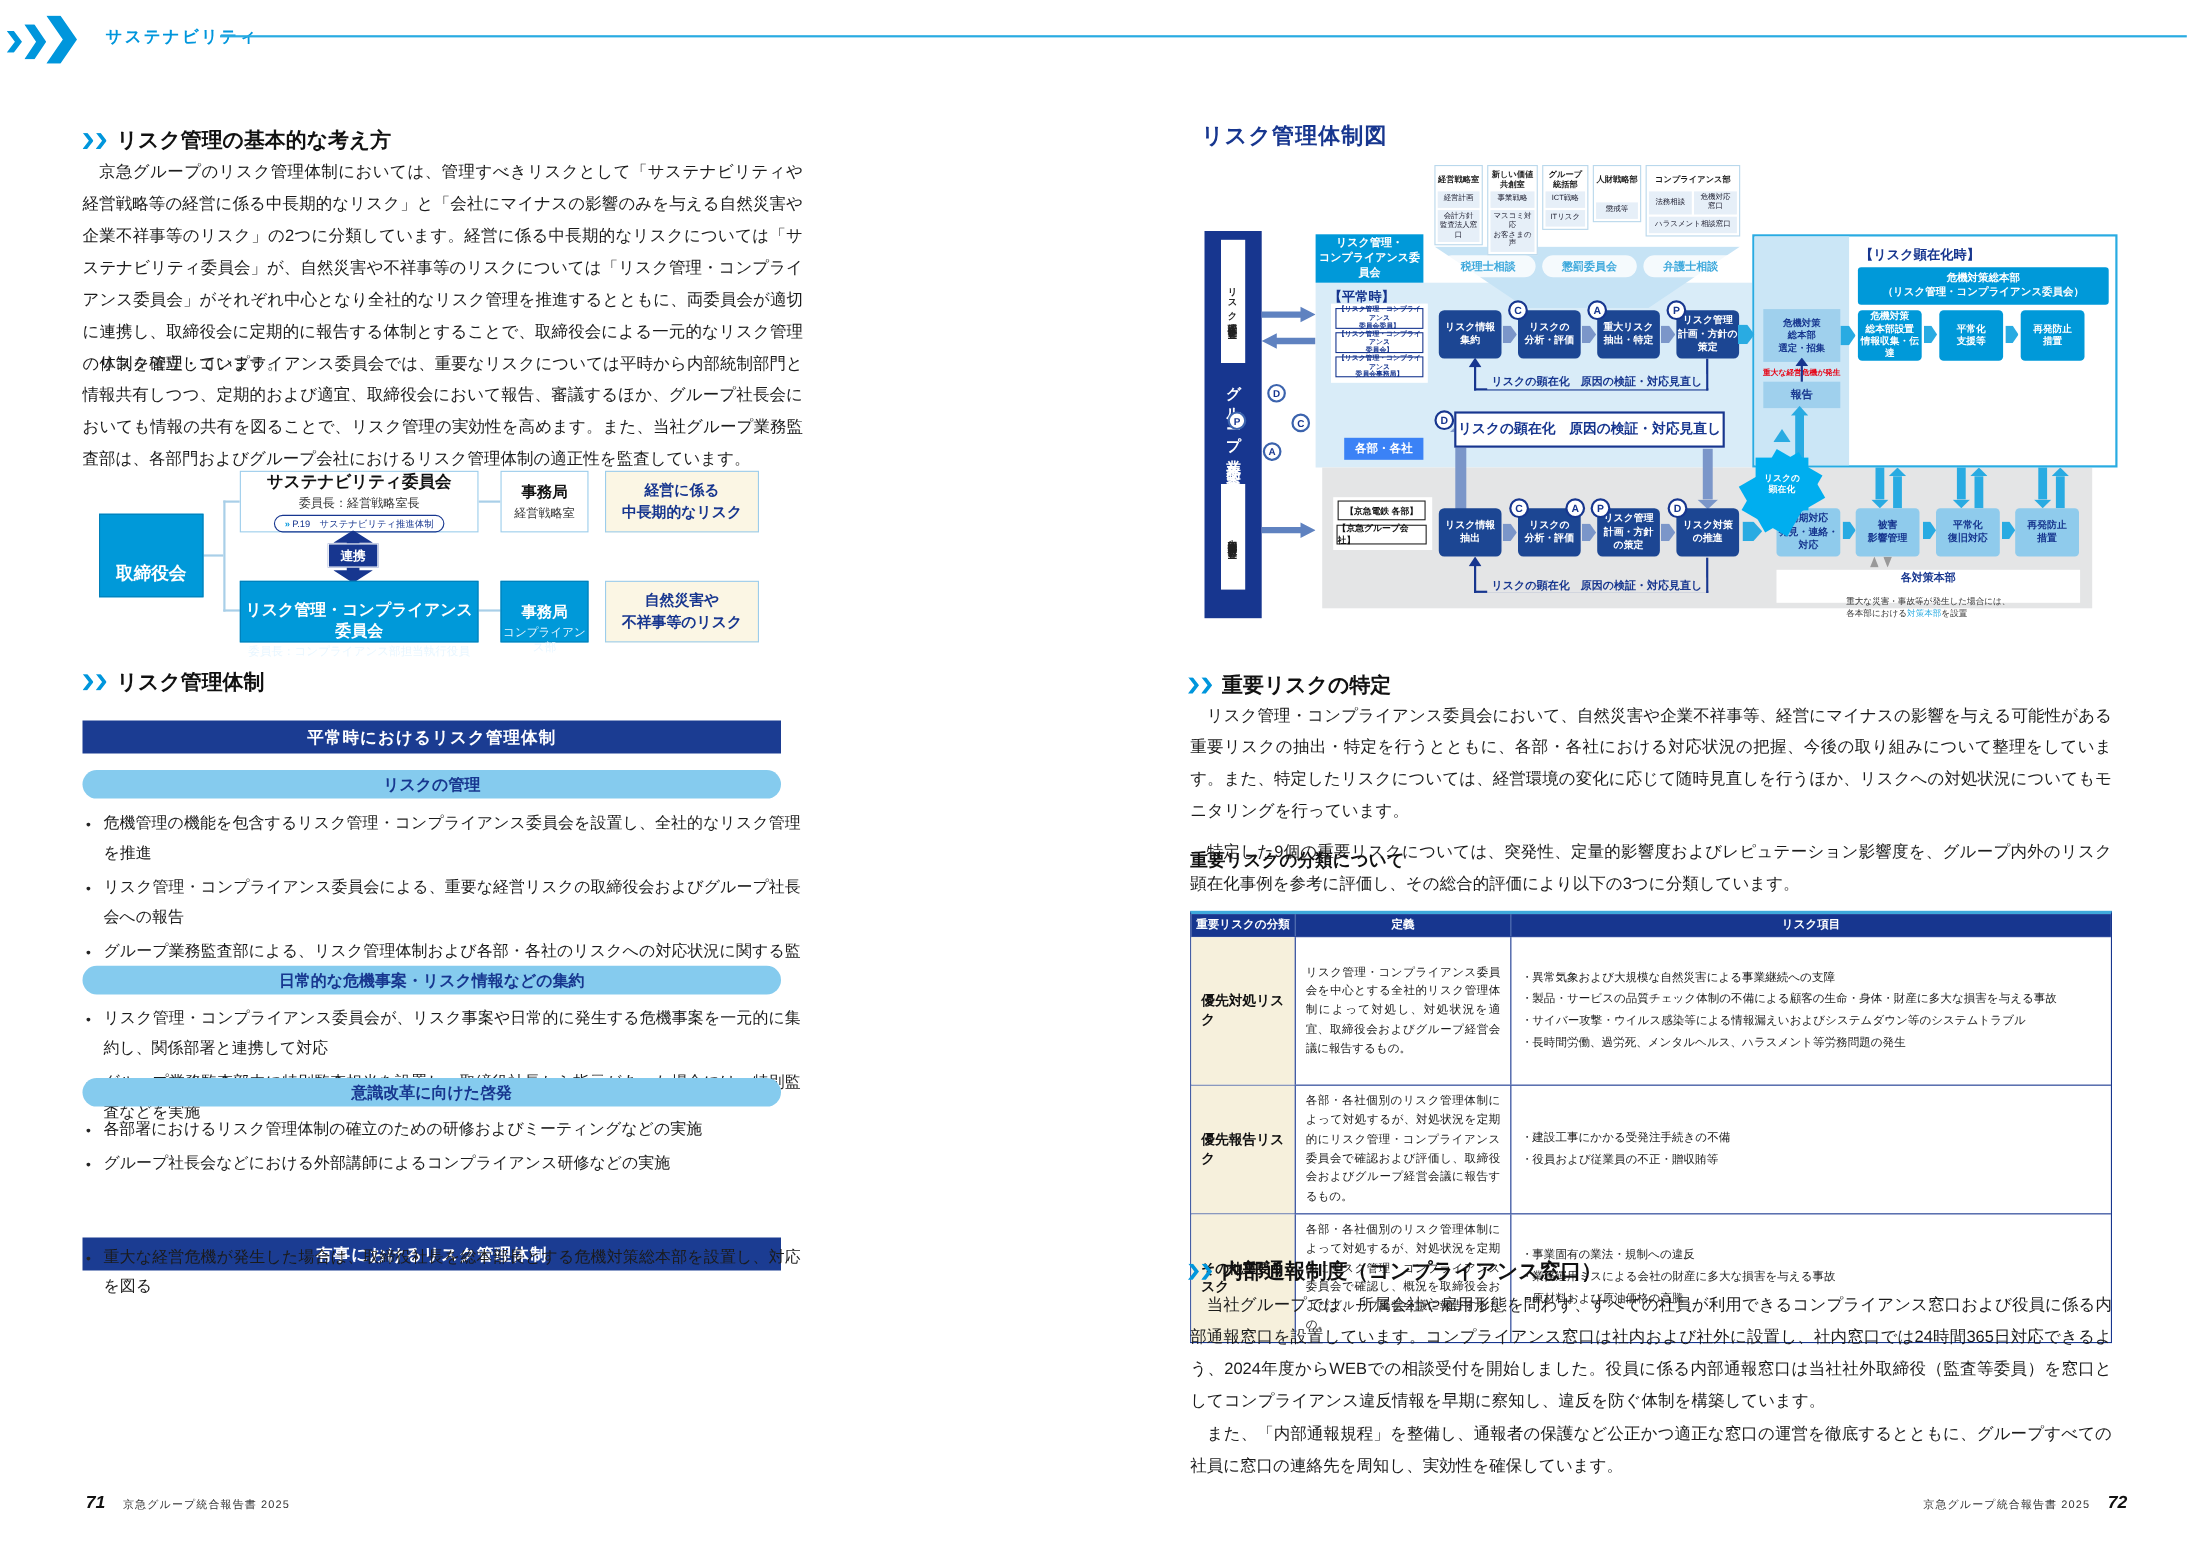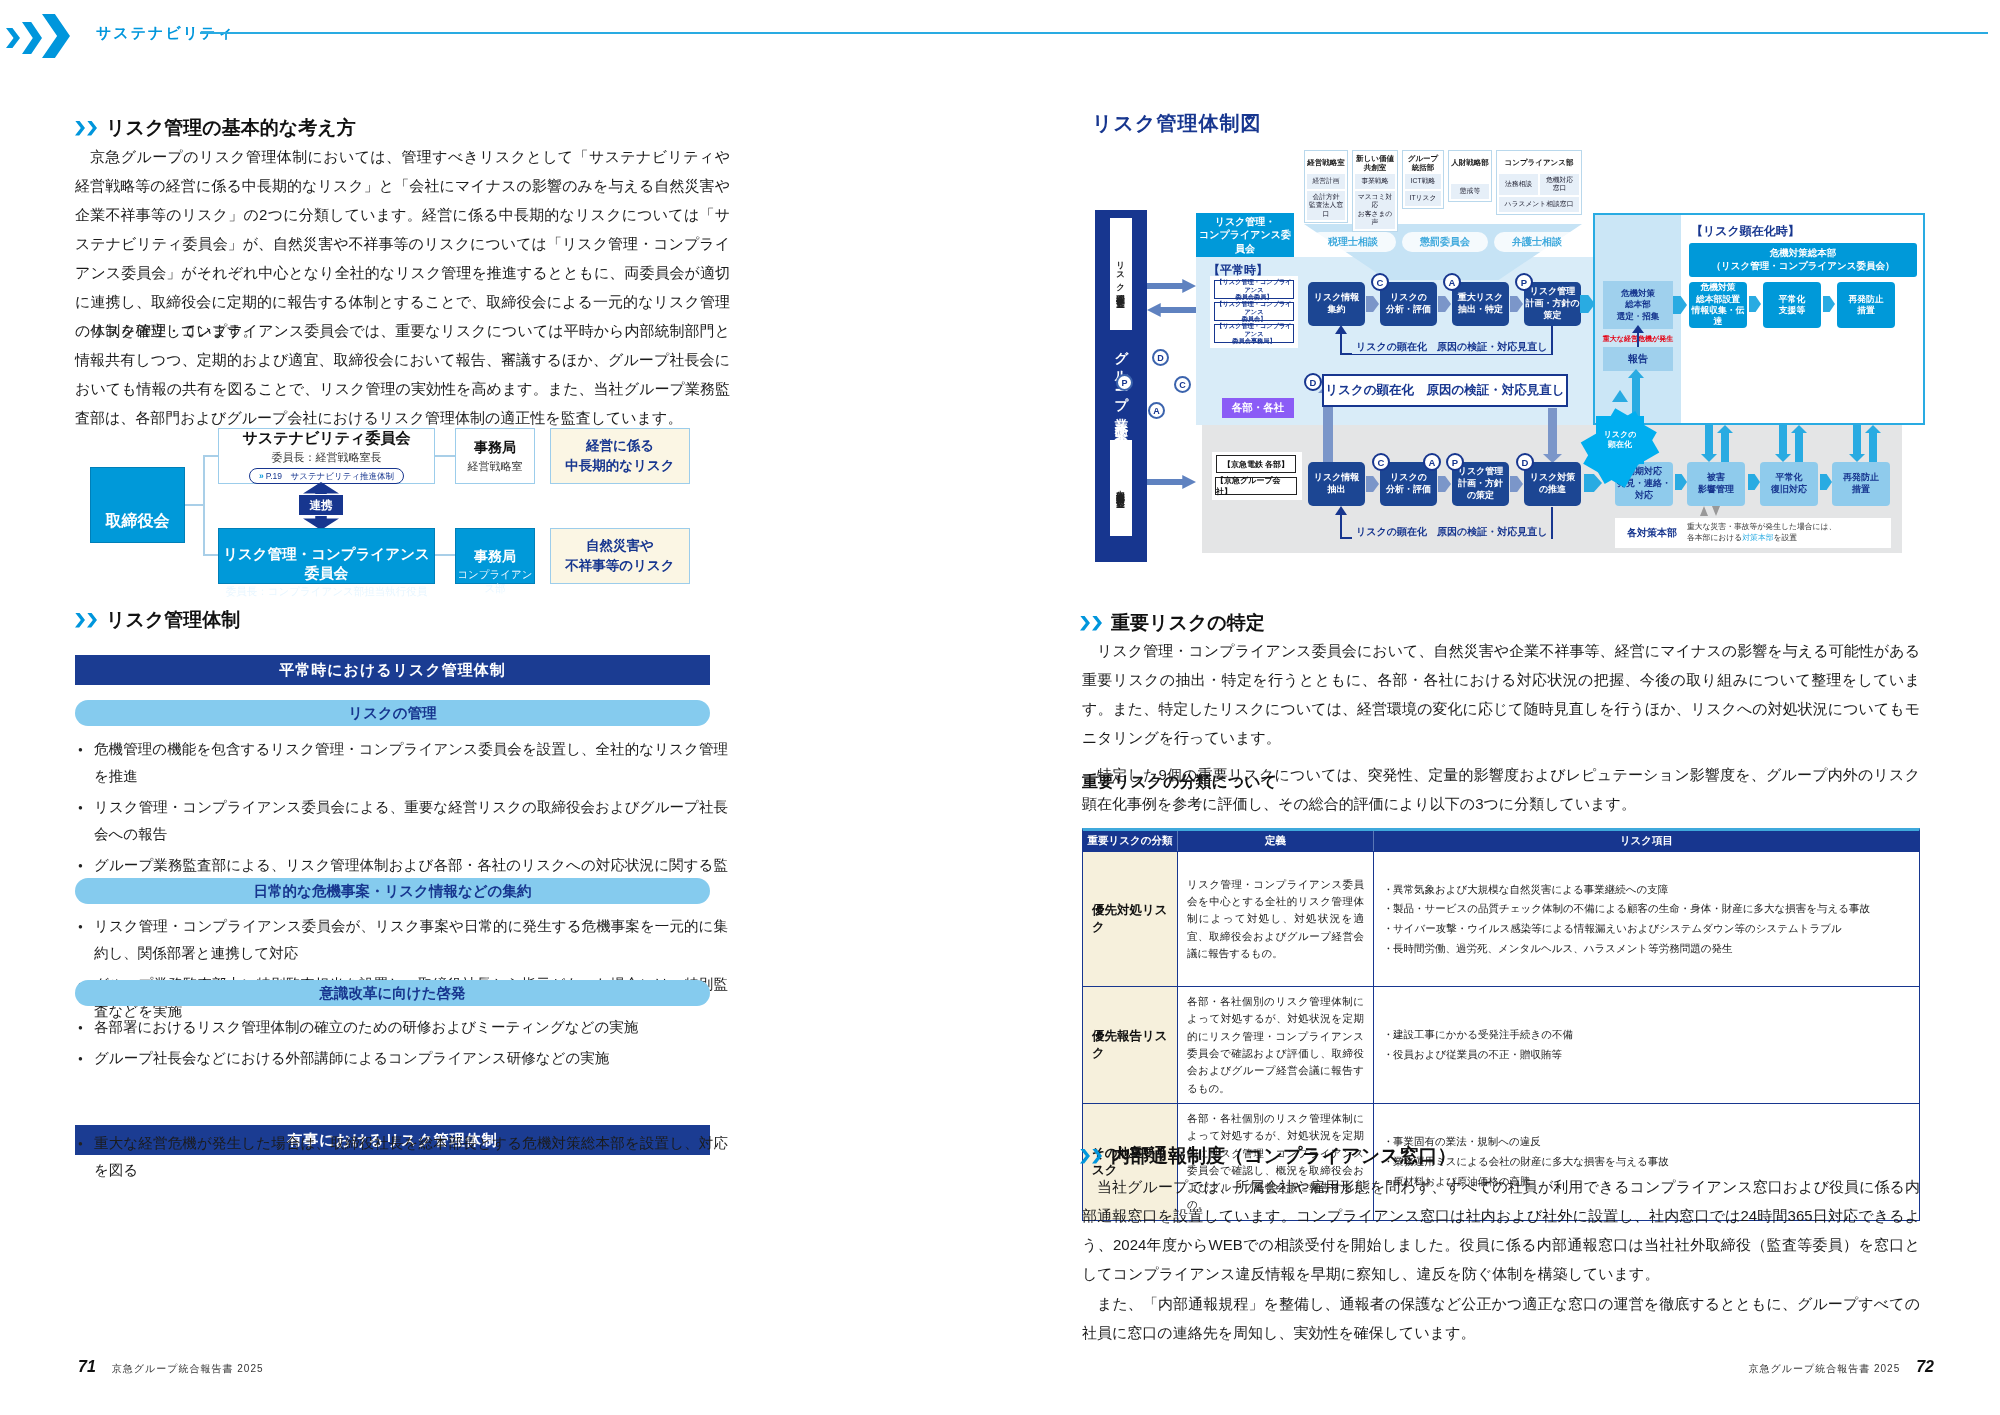--- a/index.html
+++ b/index.html
@@ -82,21 +82,21 @@
     display:flex; align-items:center; justify-content:center; z-index:4; }
   .sarrow { width:13px; height:16px; background:#7B96C9; clip-path:polygon(0 0,55% 0,100% 50%,55% 100%,0 100%); z-index:3; }
   .nline { background:#17368F; z-index:2; }
   .ntri { background:#17368F; clip-path:polygon(50% 0,100% 100%,0 100%); z-index:2; }
   .looptxt { font-size:10px; font-weight:bold; color:#17368F; z-index:3; padding:0 4px; }
   .loopbox { left:232px; top:234px; width:246px; height:33px; background:#fff; border:2px solid #17368F; color:#17368F; font-weight:bold;
     font-size:12.5px; display:flex; align-items:center; justify-content:center; z-index:4; }
   .slateV { background:#7B96C9; z-index:2; }
   .slateT { background:#7B96C9; clip-path:polygon(50% 100%,0 0,100% 0); z-index:2; }
   .slateTU { background:#7B96C9; clip-path:polygon(50% 0,0 100%,100% 100%); z-index:2; }
-  .glabel { left:132px; top:258px; width:72px; height:20px; background:#8b5cf6; color:#fff; font-weight:bold; font-size:10.5px;
+  .glabel { left:132px; top:258px; width:72px; height:20px; background:#3b82f6; color:#fff; font-weight:bold; font-size:10.5px;
     display:flex; align-items:center; justify-content:center; z-index:5; }
   .panelG { left:112px; top:285px; width:700px; height:128px; background:#E4E5E6; z-index:0; }
   .unitbg { left:122px; top:312px; width:90px; height:48px; background:#fff; z-index:2; }
   .unit { background:#fff; border:1px solid #222; color:#111; font-weight:bold; font-size:8px;
     display:flex; align-items:center; justify-content:center; z-index:3; }
   .burst { left:506px; top:276px; width:48px; height:48px; z-index:6; }
   .burst i { position:absolute; inset:0; background:#00AEEF; }
   .burst i.r2 { transform:rotate(30deg); } .burst i.r3 { transform:rotate(60deg); }
   .burst span { position:absolute; inset:0; display:flex; align-items:center; justify-content:center; color:#fff; font-weight:bold;
     font-size:8px; line-height:1.2; text-align:center; white-space:pre-line; z-index:2; }
@@ -112,21 +112,21 @@
   .crisis { left:1px; top:119px; width:84px; text-align:center; color:#E60012; font-size:7px; font-weight:bold; }
   .report { left:8px; top:132px; width:70px; height:24px; background:#9FD0ED; color:#17368F; font-weight:bold; font-size:10px;
     display:flex; align-items:center; justify-content:center; }
   .mlabel { left:96px; top:8px; color:#17368F; font-weight:bold; font-size:12px; }
   .hqhead { left:94px; top:28px; width:228px; height:34px; background:#0099D9; border-radius:3px; color:#fff; font-weight:bold; font-size:9.5px;
     line-height:1.35; display:flex; align-items:center; justify-content:center; text-align:center; white-space:pre-line; }
   .hqbox { width:58px; height:46px; border-radius:4px; background:#0099D9; color:#fff; font-weight:bold; font-size:8.8px; line-height:1.3;
     display:flex; align-items:center; justify-content:center; text-align:center; white-space:pre-line; }
   .ibox { width:58px; height:44px; border-radius:4px; background:#8FCBEC; color:#17368F; font-weight:bold; font-size:9px; line-height:1.3;
     display:flex; align-items:center; justify-content:center; text-align:center; white-space:pre-line; z-index:3; }
-  .hqstrip { left:525px; top:378px; width:276px; height:30px; background:#fff; display:flex; align-items:center; gap:10px; padding:0 12px; z-index:3; }
+  .hqstrip { left:525px; top:378px; width:276px; height:30px; background:#fff; display:flex; align-items:center; gap:10px; padding:0 12px; z-index:3;flex-direction:column; }
   .hqstrip .hname { font-size:10px; font-weight:bold; color:#17368F; white-space:nowrap; }
   .hqstrip .hnote { font-size:7.8px; color:#333; line-height:1.35; white-space:pre-line; }
   .hqstrip .hlink { color:#29ABE2; }
   .gtri { z-index:4; background:#999; }
 
   
   .tbl { position:absolute; left:1082px; top:828px; width:838px; border:1.5px solid #17368F; border-top:3px solid #3FA9DC; font-size:10.5px; }
   .trow { display:flex; border-top:1px solid #17368F; }
   .trow.hd { border-top:none; background:#17368F; color:#fff; }
   .tcell { border-left:1px solid #17368F; padding:6px 9px; }

